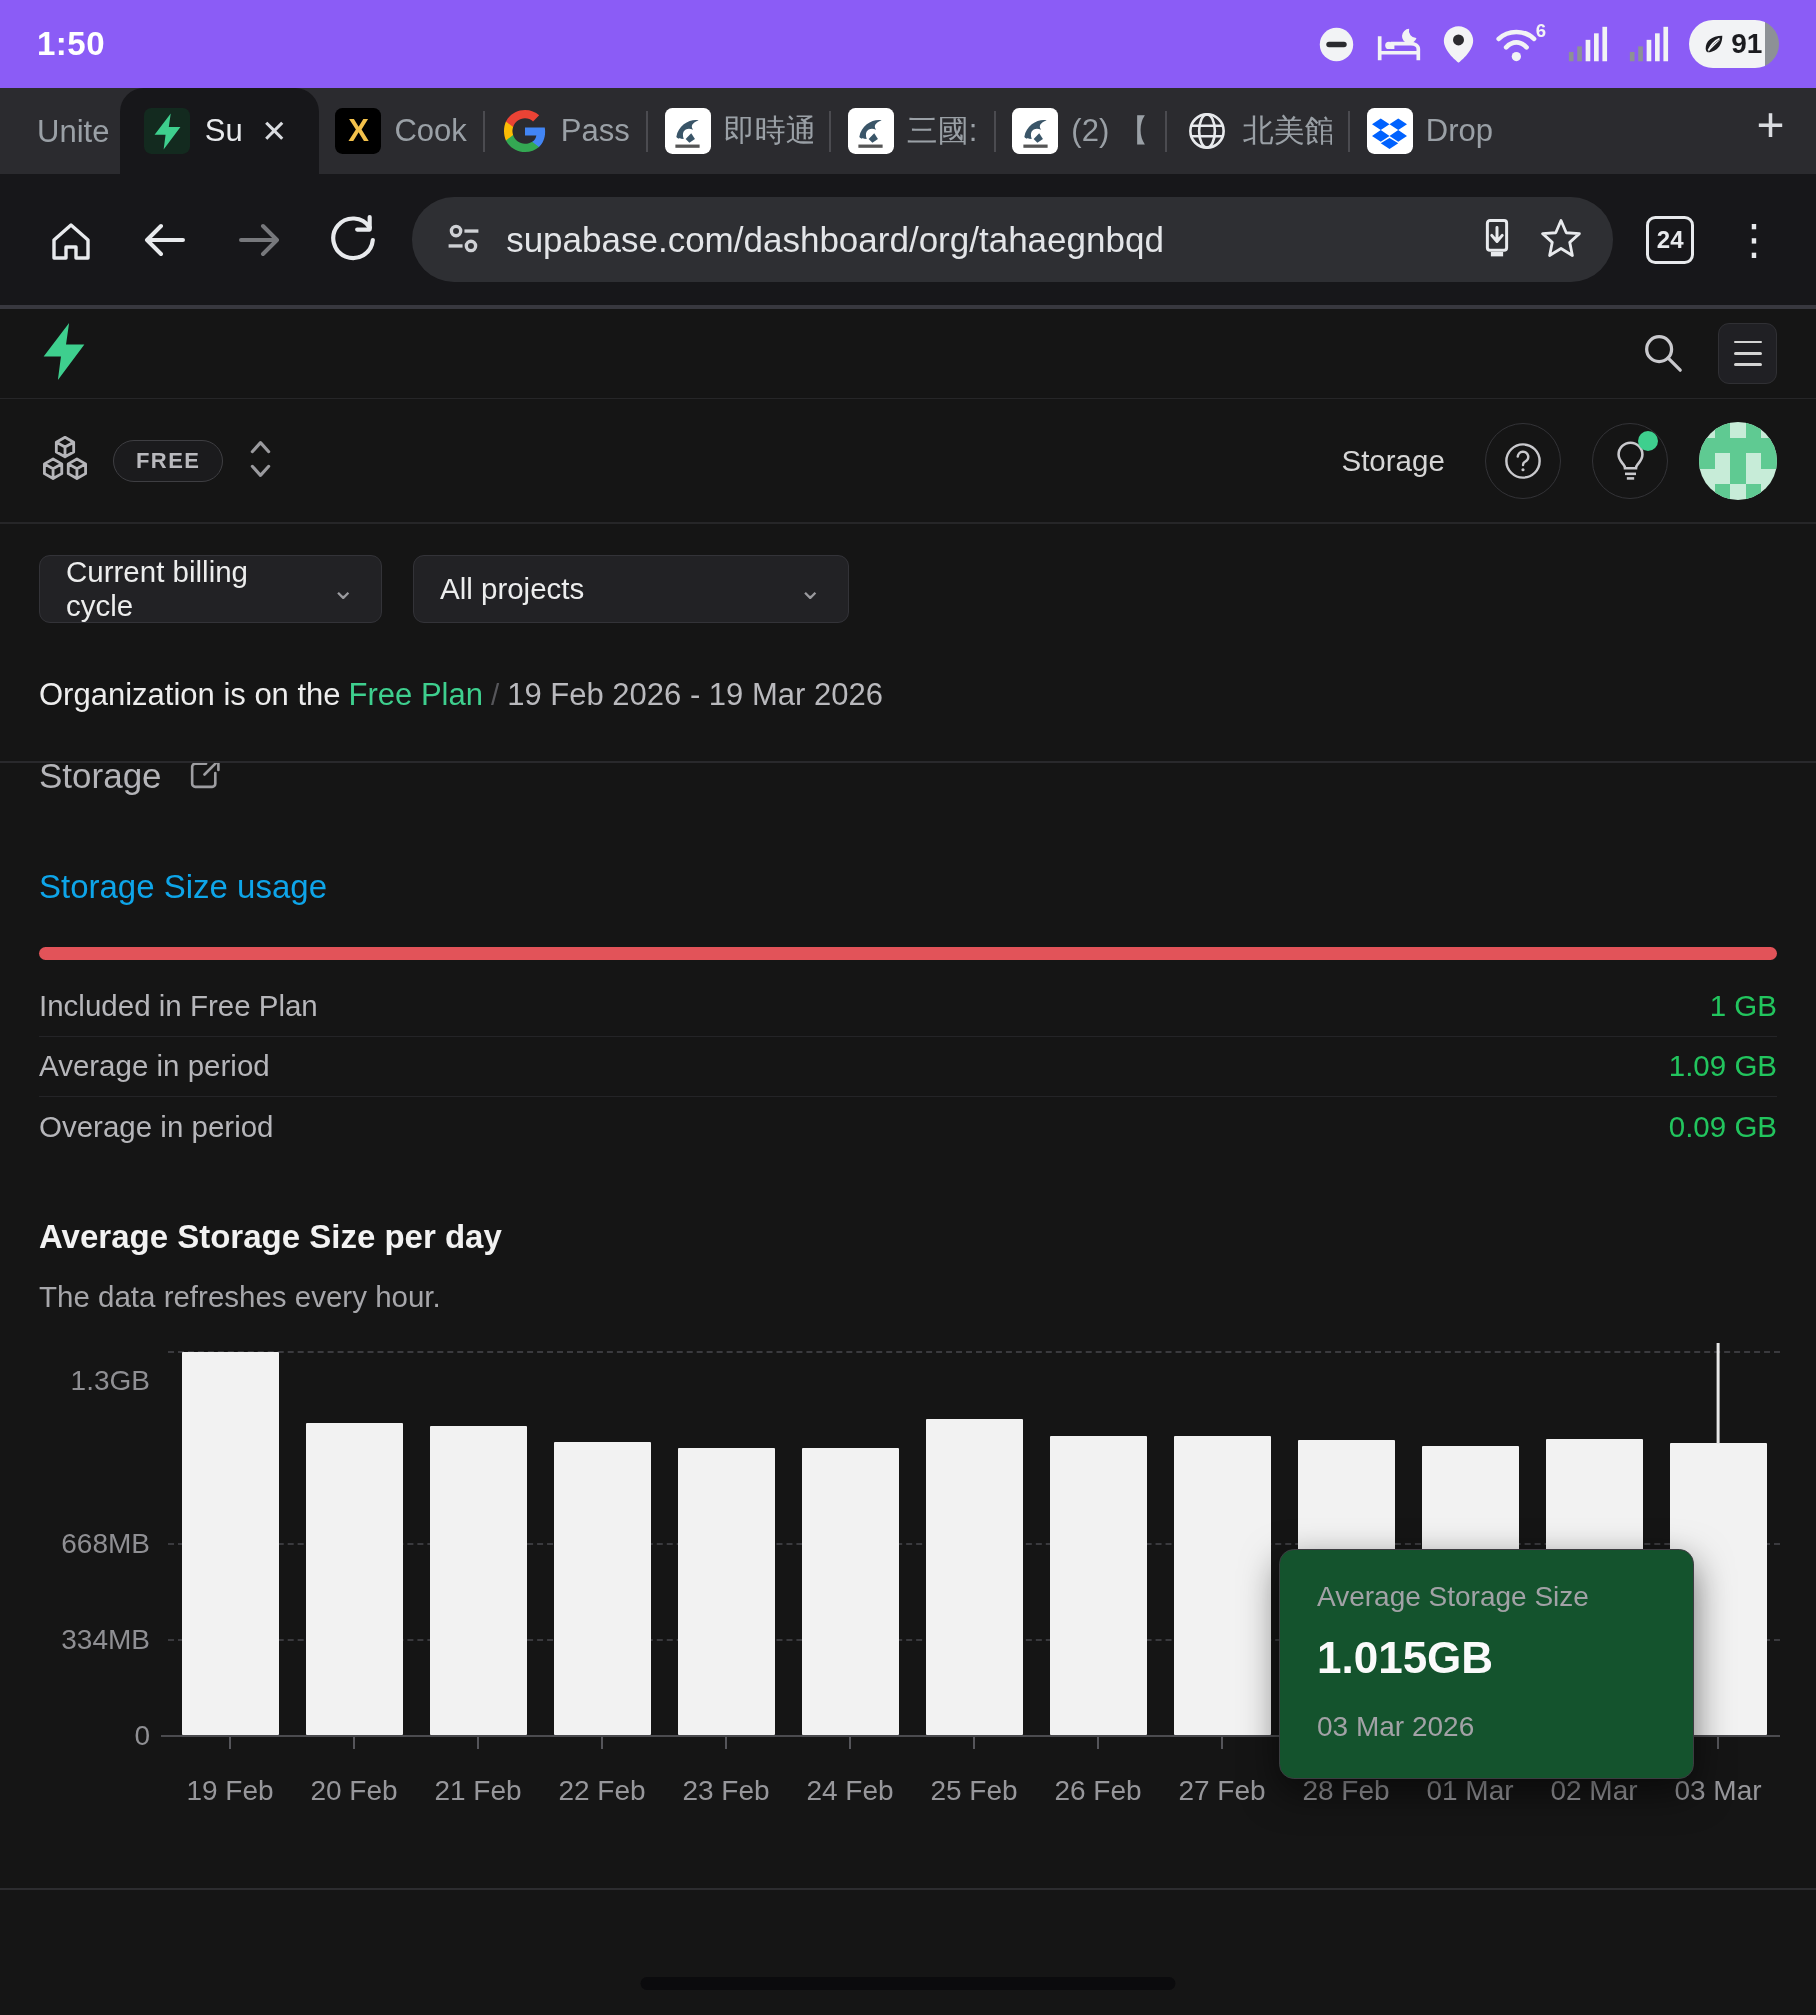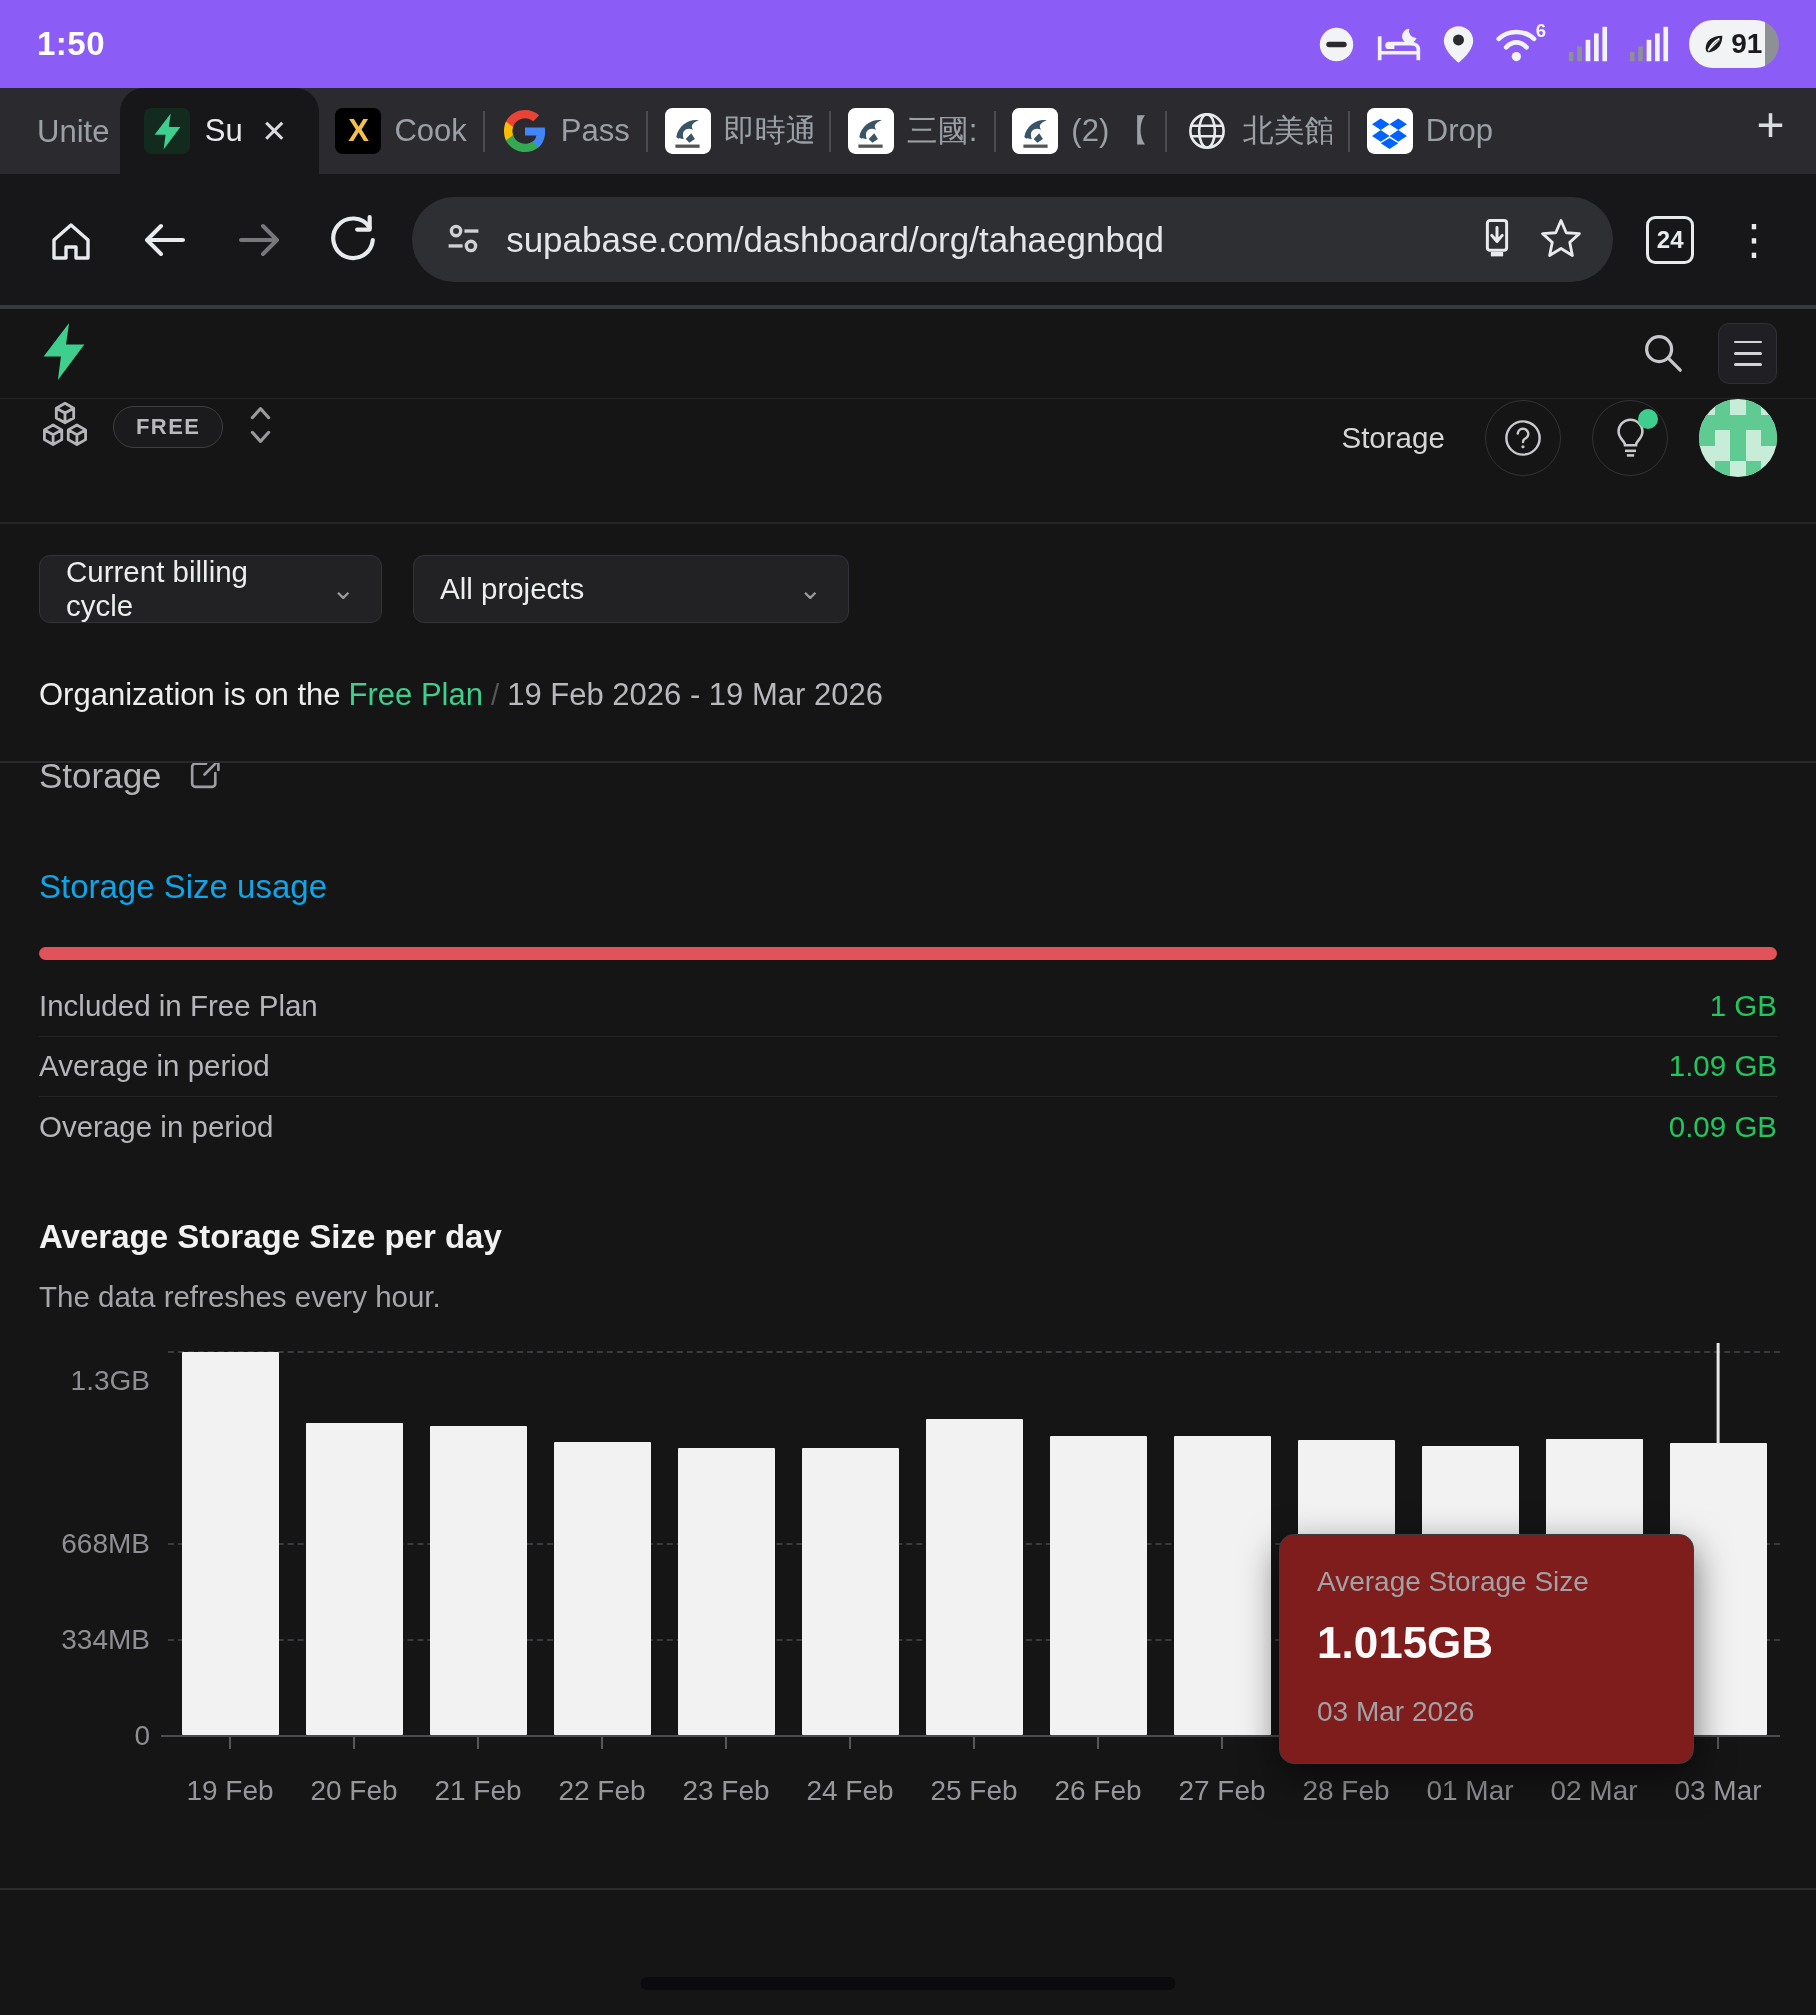--- a/index.html
+++ b/index.html
@@ -48,21 +48,21 @@
   
   .app-header { height:89px; display:flex; align-items:center; justify-content:space-between;
     padding:0 39px; }
   .app-header-right { display:flex; align-items:center; gap:33px; }
   .menu-btn { width:59px; height:61px; border:1.8px solid #303034; background:#202024;
     border-radius:11px; display:flex; flex-direction:column; justify-content:center;
     align-items:center; gap:8.3px; }
   .menu-btn span { display:block; width:28px; height:2.8px; background:#d4d4d4; border-radius:1.8px; }
   .hairline { height:1.8px; background:#262628; }
 
-  .org-bar { height:123px; display:flex; align-items:flex-start; justify-content:space-between; padding:0 39px; }
+  .org-bar { height:123px; display:flex; align-items:center; justify-content:space-between; padding:0 39px; }
   .org-left { display:flex; align-items:center; gap:22px; }
   .plan-badge { border:1.8px solid #3e3e42; border-radius:22px; color:#b9b9bd; font-size:22px;
     font-weight:700; letter-spacing:1.4px; padding:7.4px 22px; background:#1b1b1d; }
   .org-right { display:flex; align-items:center; gap:31px; }
   .feedback { color:#d6d6d6; font-size:29.5px; margin-right:9.2px; }
   .round-btn { width:76px; height:76px; border:1.8px solid #333337; border-radius:50%;
     display:flex; align-items:center; justify-content:center; position:relative; }
   .round-btn .dot { position:absolute; top:7.4px; right:9.2px; width:20px; height:20px;
     border-radius:50%; background:#3ecf8e; }
   .avatar { width:78px; height:78px; border-radius:50%; overflow:hidden; flex:0 0 auto; }
@@ -108,21 +108,21 @@
   .slots { position:absolute; inset:0; display:flex; z-index:1; }
   .slot { flex:1; position:relative; display:flex; align-items:flex-end; justify-content:center; }
   .bar { width:97px; background:#f2f2f2; border-radius:0.9px; }
   .crosshair { position:absolute; width:2.8px; background:#e6e6e6; left:50%; transform:translateX(-50%);
     top:-8.3px; z-index:0; }
   .xticks { position:absolute; left:168px; top:400px; width:1612px; display:flex; }
   .xtick { flex:1; display:flex; flex-direction:column; align-items:center; }
   .xtick .tick { width:1.8px; height:13px; background:#55555a; }
   .xtick .xl { color:#97979b; font-size:28px; margin-top:26px; white-space:nowrap; }
 
-  .tooltip { position:absolute; left:1279px; top:198px; width:415px; background:#7f1d1d;
+  .tooltip { position:absolute; left:1279px; top:213px; width:415px; background:#14532d;
     border:1.8px solid #3c3c41; border-radius:14.8px; padding:31px 37px 35px 37px;
     box-shadow:0 13px 37px rgba(0,0,0,.55); z-index:3; }
   .tooltip .tt { color:#a2a2a6; font-size:28px; }
   .tooltip .tv { color:#fafafa; font-size:44px; font-weight:700; margin-top:20px; }
   .tooltip .td { color:#a2a2a6; font-size:28px; margin-top:28px; }
 
   .bottom-divider { height:1.8px; background:#2c2c2f; position:absolute; left:0; right:0; top:1888px; }
   .gesture-pill { position:absolute; left:50%; transform:translateX(-50%); top:1977px;
     width:535px; height:13px; border-radius:7.4px; background:#0b0b0d; }
 </style>

